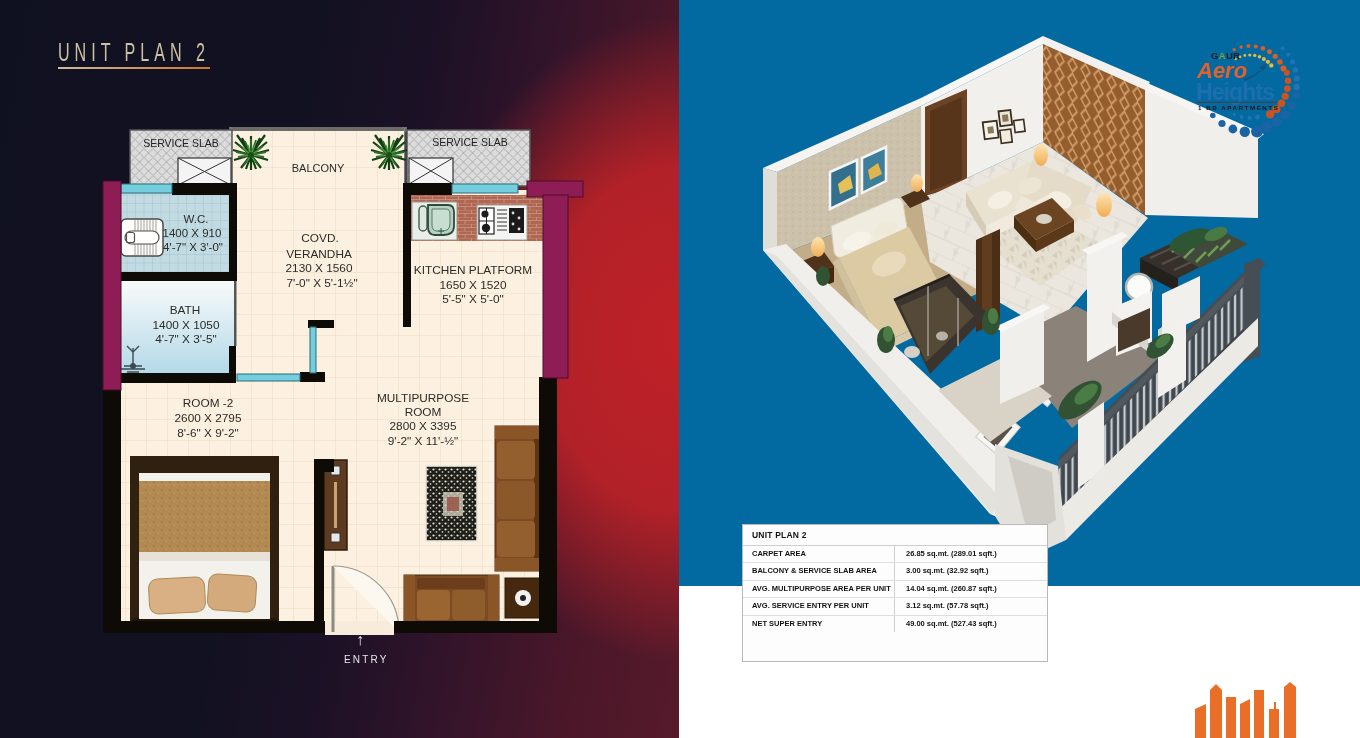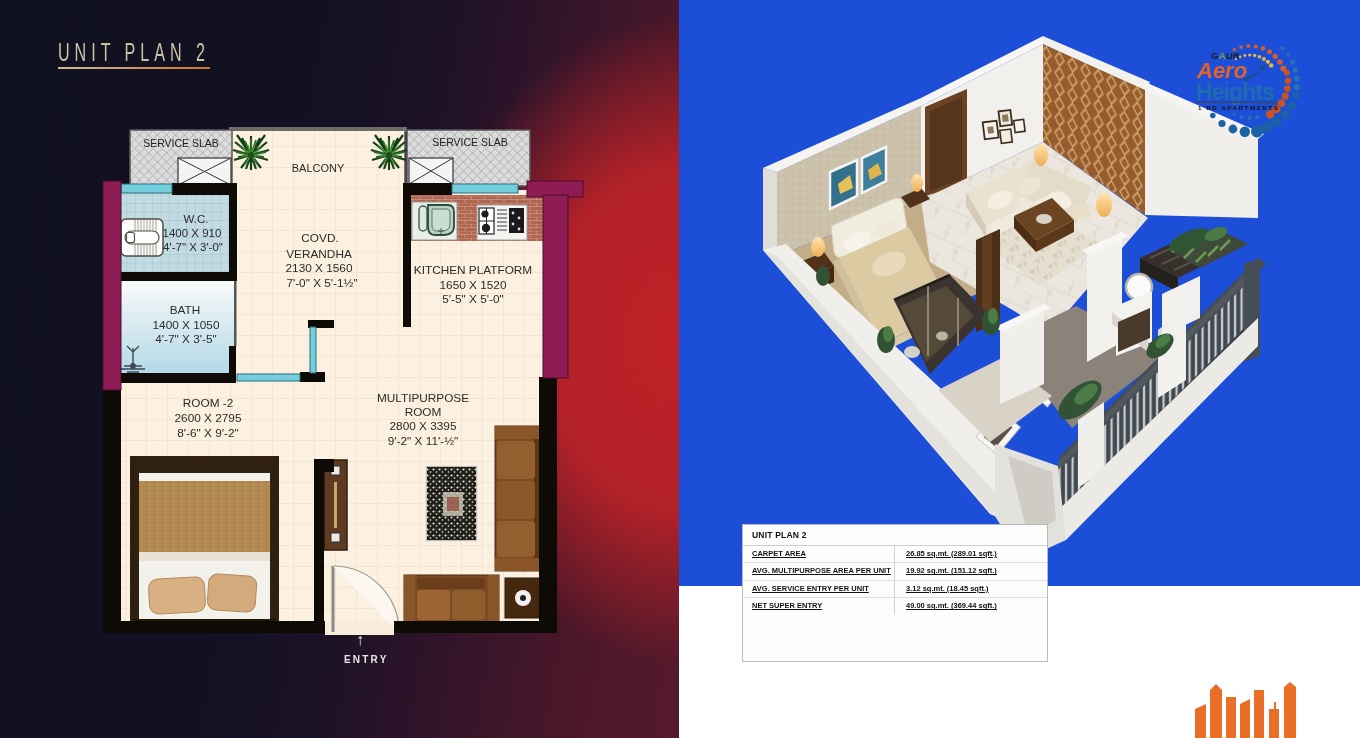--- a/index.html
+++ b/index.html
@@ -1,31 +1,31 @@
 <!DOCTYPE html>
 <html><head>
 <meta charset="utf-8">
 <style>
 html,body{margin:0;padding:0;}
 body{width:1360px;height:738px;overflow:hidden;font-family:"Liberation Sans",sans-serif;background:#fff;}
-#stage{position:relative;width:1360px;height:586px;background:#1d4ed8;}
+#stage{position:relative;width:1360px;height:586px;background:#0369a1;}
 
 #leftpanel{position:absolute;left:0;top:0;width:679px;height:738px;
  background:
  radial-gradient(300px 380px at 100% 46%, #bf2127 0%, #b22128 45%, rgba(168,31,40,0) 85%),
  linear-gradient(100deg, #101120 0%, #121122 40%, #1c1126 55%, #33142a 70%, #4a1729 85%, #561a2b 100%);
 }
 #title{position:absolute;left:58px;top:37px;color:#cdc1a5;font-size:26px;font-weight:400;letter-spacing:8px;transform:scaleX(0.62);transform-origin:left top;}
 #titleline{position:absolute;left:58px;top:67px;width:152px;height:2px;background:linear-gradient(90deg,#c9bb9b,#d0722f);}
-#entry{position:absolute;left:344px;top:654px;color:#e8e4ea;font-size:10px;letter-spacing:2.2px;font-weight:700;}
+#entry{position:absolute;left:344px;top:654px;color:#e8e4ea;font-size:10px;letter-spacing:2.2px;font-weight:400;}
 #entryarrow{position:absolute;left:356px;top:631px;color:#e8e4ea;font-size:16px;}
 
 #areatable{position:absolute;left:742px;top:524px;width:304px;height:136px;background:#fdfdfd;border:1px solid #b9b9b9;font-size:7.5px;color:#111;overflow:hidden;}
 #areatable .hdr{height:20px;line-height:21px;padding-left:9px;font-weight:700;font-size:8.5px;letter-spacing:0.2px;border-bottom:1px solid #cfcfcf;}
-#areatable .row{display:flex;height:16.4px;line-height:16.8px;border-bottom:1px solid #dedede;font-weight:700;text-decoration:underline;}
+#areatable .row{display:flex;height:16.4px;line-height:16.8px;border-bottom:1px solid #dedede;font-weight:700;}
 #areatable .row:last-child{border-bottom:none;}
 #areatable .c1{width:142px;padding-left:9px;border-right:1px solid #cfcfcf;}
 #areatable .c2{padding-left:11px;}
 </style>
 </head>
 <body>
 <div id="stage">
 
  <div id="leftpanel"></div>
 
@@ -556,30 +556,34 @@
   </g>
  </svg>
 
  <div id="areatable">
   <div class="hdr">UNIT PLAN 2</div>
   <div class="row">
         <div class="c1">CARPET AREA</div>
         <div class="c2">26.85 sq.mt. (289.01 sqft.)</div>
       </div>
   <div class="row">
+        <div class="c1">BALCONY &amp; SERVICE SLAB AREA</div>
+        <div class="c2">3.00 sq.mt. (32.92 sqft.)</div>
+      </div>
+  <div class="row">
         <div class="c1">AVG. MULTIPURPOSE AREA PER UNIT</div>
-        <div class="c2">19.92 sq.mt. (151.12 sqft.)</div>
+        <div class="c2">14.04 sq.mt. (260.87 sqft.)</div>
       </div>
   <div class="row">
         <div class="c1">AVG. SERVICE ENTRY PER UNIT</div>
-        <div class="c2">3.12 sq.mt. (18.45 sqft.)</div>
+        <div class="c2">3.12 sq.mt. (57.78 sqft.)</div>
       </div>
   <div class="row">
         <div class="c1">NET SUPER ENTRY</div>
-        <div class="c2">49.00 sq.mt. (369.44 sqft.)</div>
+        <div class="c2">49.00 sq.mt. (527.43 sqft.)</div>
       </div>
  </div>
 
  <svg id="bars" width="120" height="60" viewBox="0 0 120 60" style="position:absolute;left:1190px;top:678px;">
   <g fill="#e96f28">
    <polygon points="5,31 16,26 16,60 5,60"></polygon>
    <polygon points="20,12 26,6 32,12 32,60 20,60"></polygon>
    <polygon points="36,19 46,19 46,60 36,60"></polygon>
    <polygon points="50,26 60,21 60,60 50,60"></polygon>
    <polygon points="64,12 74,12 74,60 64,60"></polygon>

